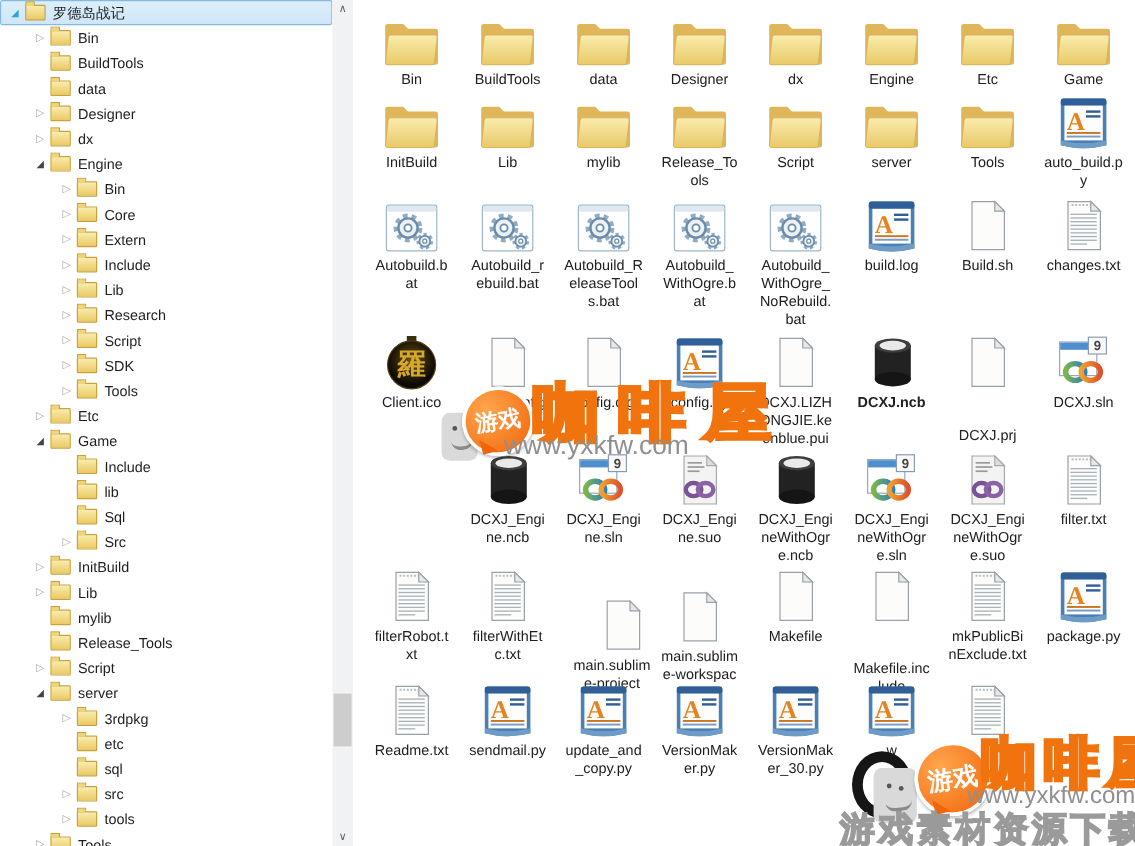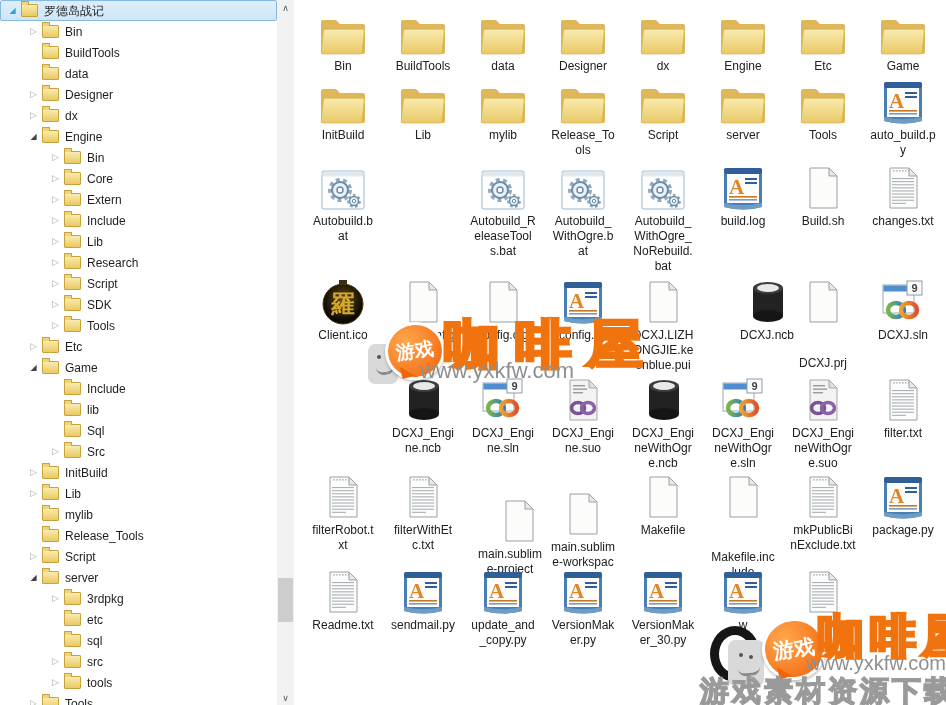--- a/index.html
+++ b/index.html
@@ -493,20 +493,35 @@
           <circle cx="20" cy="21" r="9" fill="none" stroke="#8fadc4" stroke-width="6" stroke-dasharray="3.5 2.9"></circle>
           <circle cx="20" cy="21" r="8" fill="#eaf2f8" stroke="#6c8ca8" stroke-width="2"></circle>
           <circle cx="20" cy="21" r="3" fill="#ffffff" stroke="#6c8ca8" stroke-width="1.5"></circle>
           <circle cx="34" cy="32" r="5" fill="none" stroke="#8fadc4" stroke-width="4" stroke-dasharray="2.4 2"></circle>
           <circle cx="34" cy="32" r="4.5" fill="#eaf2f8" stroke="#6c8ca8" stroke-width="1.5"></circle>
           <circle cx="34" cy="32" r="1.7" fill="#ffffff" stroke="#6c8ca8"></circle>
         </svg>
       </div>
       <div class="clabel">Autobuild.bat</div>
     </div>
+    <div class="cell" style="left: 88px; top: 163px;">
+      <div class="cicon">
+        <svg width="46" height="42" viewBox="0 0 46 42">
+          <rect x="2" y="2" width="42" height="38" rx="2" fill="#ffffff" stroke="#9eb6c8"></rect>
+          <rect x="2.5" y="2.5" width="41" height="5" rx="2" fill="#dde8f0"></rect>
+          <circle cx="20" cy="21" r="9" fill="none" stroke="#8fadc4" stroke-width="6" stroke-dasharray="3.5 2.9"></circle>
+          <circle cx="20" cy="21" r="8" fill="#eaf2f8" stroke="#6c8ca8" stroke-width="2"></circle>
+          <circle cx="20" cy="21" r="3" fill="#ffffff" stroke="#6c8ca8" stroke-width="1.5"></circle>
+          <circle cx="34" cy="32" r="5" fill="none" stroke="#8fadc4" stroke-width="4" stroke-dasharray="2.4 2"></circle>
+          <circle cx="34" cy="32" r="4.5" fill="#eaf2f8" stroke="#6c8ca8" stroke-width="1.5"></circle>
+          <circle cx="34" cy="32" r="1.7" fill="#ffffff" stroke="#6c8ca8"></circle>
+        </svg>
+      </div>
+      <div class="clabel">Autobuild_rebuild.bat</div>
+    </div>
     <div class="cell" style="left: 168px; top: 163px;">
       <div class="cicon">
         <svg width="46" height="42" viewBox="0 0 46 42">
           <rect x="2" y="2" width="42" height="38" rx="2" fill="#ffffff" stroke="#9eb6c8"></rect>
           <rect x="2.5" y="2.5" width="41" height="5" rx="2" fill="#dde8f0"></rect>
           <circle cx="20" cy="21" r="9" fill="none" stroke="#8fadc4" stroke-width="6" stroke-dasharray="3.5 2.9"></circle>
           <circle cx="20" cy="21" r="8" fill="#eaf2f8" stroke="#6c8ca8" stroke-width="2"></circle>
           <circle cx="20" cy="21" r="3" fill="#ffffff" stroke="#6c8ca8" stroke-width="1.5"></circle>
           <circle cx="34" cy="32" r="5" fill="none" stroke="#8fadc4" stroke-width="4" stroke-dasharray="2.4 2"></circle>
           <circle cx="34" cy="32" r="4.5" fill="#eaf2f8" stroke="#6c8ca8" stroke-width="1.5"></circle>
@@ -647,21 +662,21 @@
     </div>
     <div class="cell" style="left: 328px; top: 277px;">
       <div class="cicon">
         <svg width="46" height="46" viewBox="0 0 46 46">
           <path d="M10 3 h19 l8 8 v32 H10 Z" fill="#fcfcfb" stroke="#9aa0a6"></path>
           <path d="M29 3 l8 8 h-8 Z" fill="#e6e9ec" stroke="#9aa0a6"></path>
         </svg>
       </div>
       <div class="clabel">DCXJ.LIZHONGJIE.keenblue.pui</div>
     </div>
-    <div class="cell" style="left: 432px; top: 277px;">
+    <div class="cell" style="left: 408px; top: 277px; font-weight: bold;">
       <div class="cicon">
         <svg width="46" height="46" viewBox="0 0 46 46">
           <rect x="9" y="9" width="30" height="28" fill="#222222"></rect>
           <ellipse cx="24" cy="37" rx="15" ry="6" fill="#151515"></ellipse>
           <ellipse cx="24" cy="9" rx="15" ry="6" fill="#3d3d3d"></ellipse>
           <ellipse cx="24" cy="9" rx="11" ry="4" fill="#e9e9e9"></ellipse>
         </svg>
       </div>
       <div class="clabel">DCXJ.ncb</div>
     </div>

